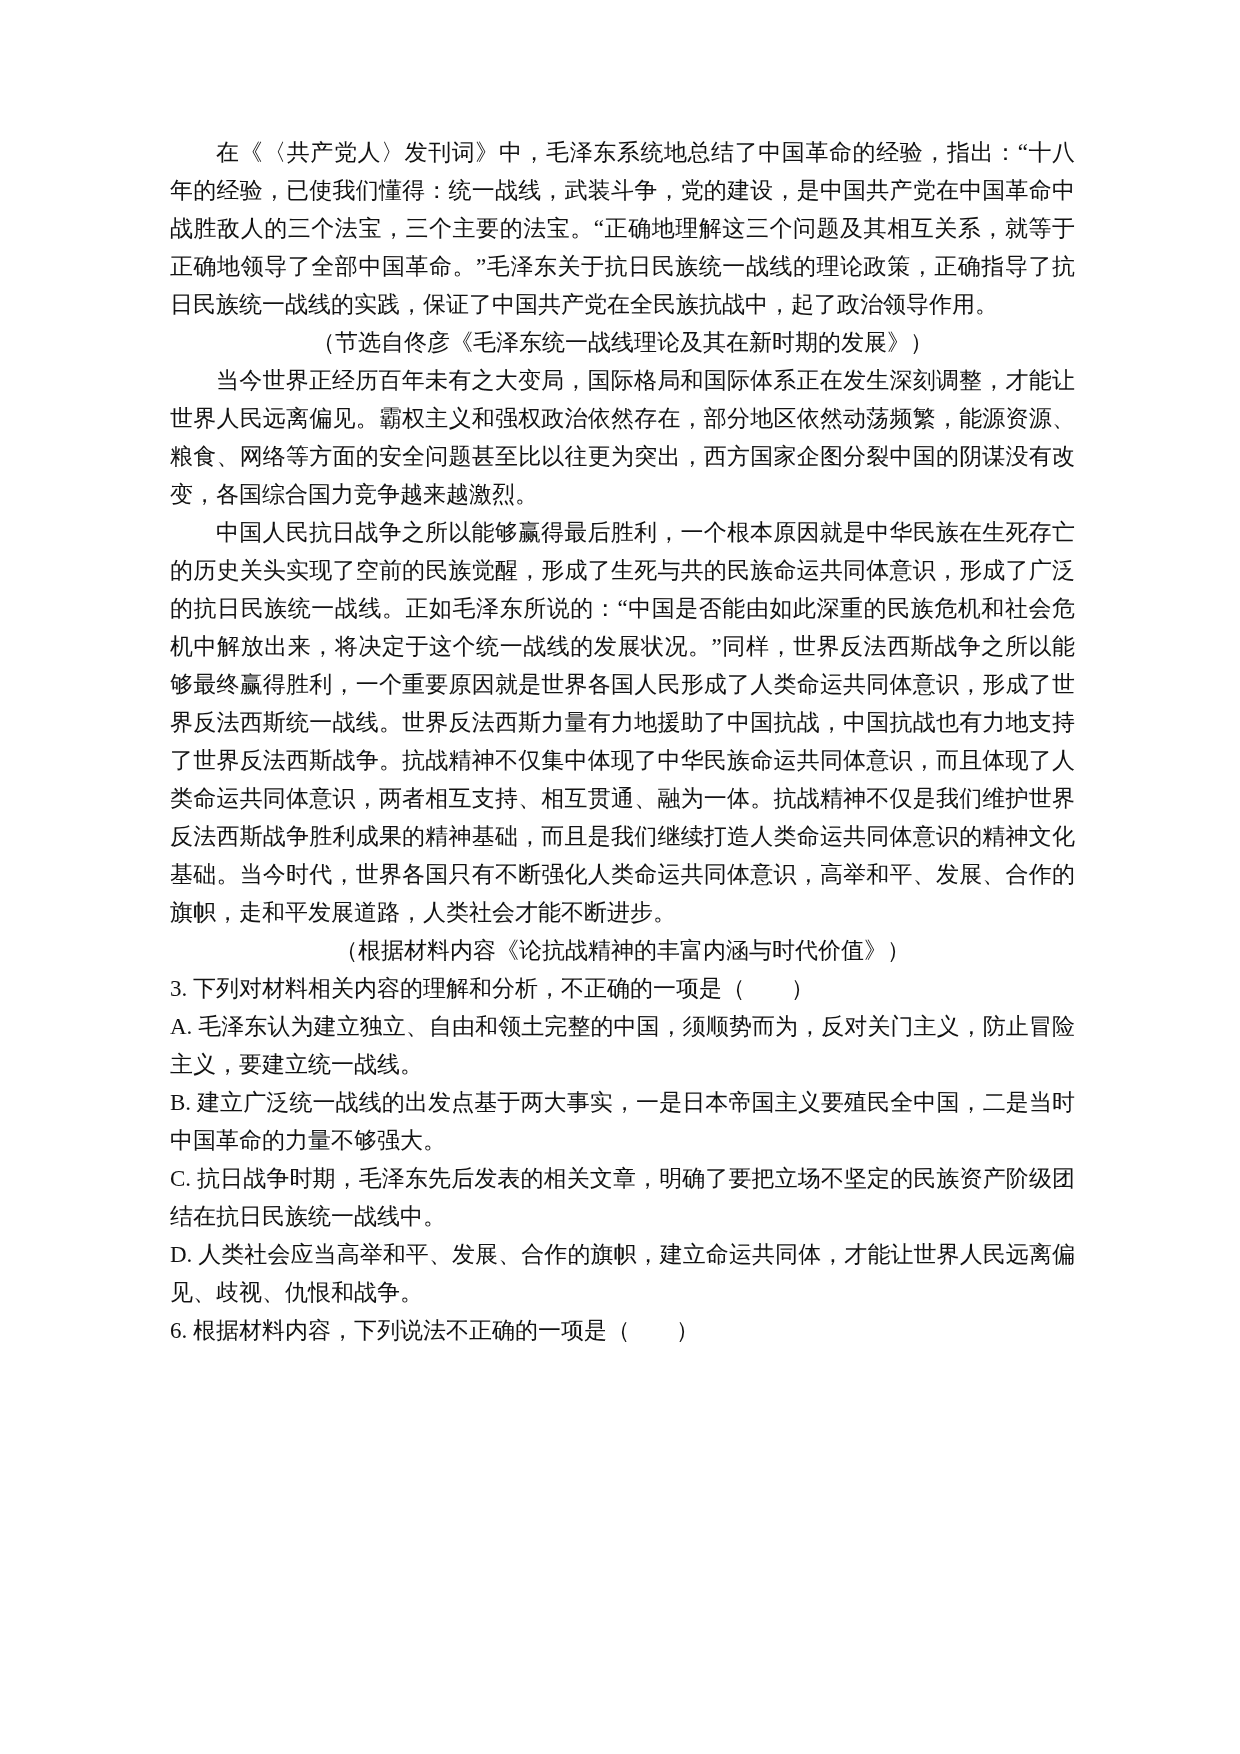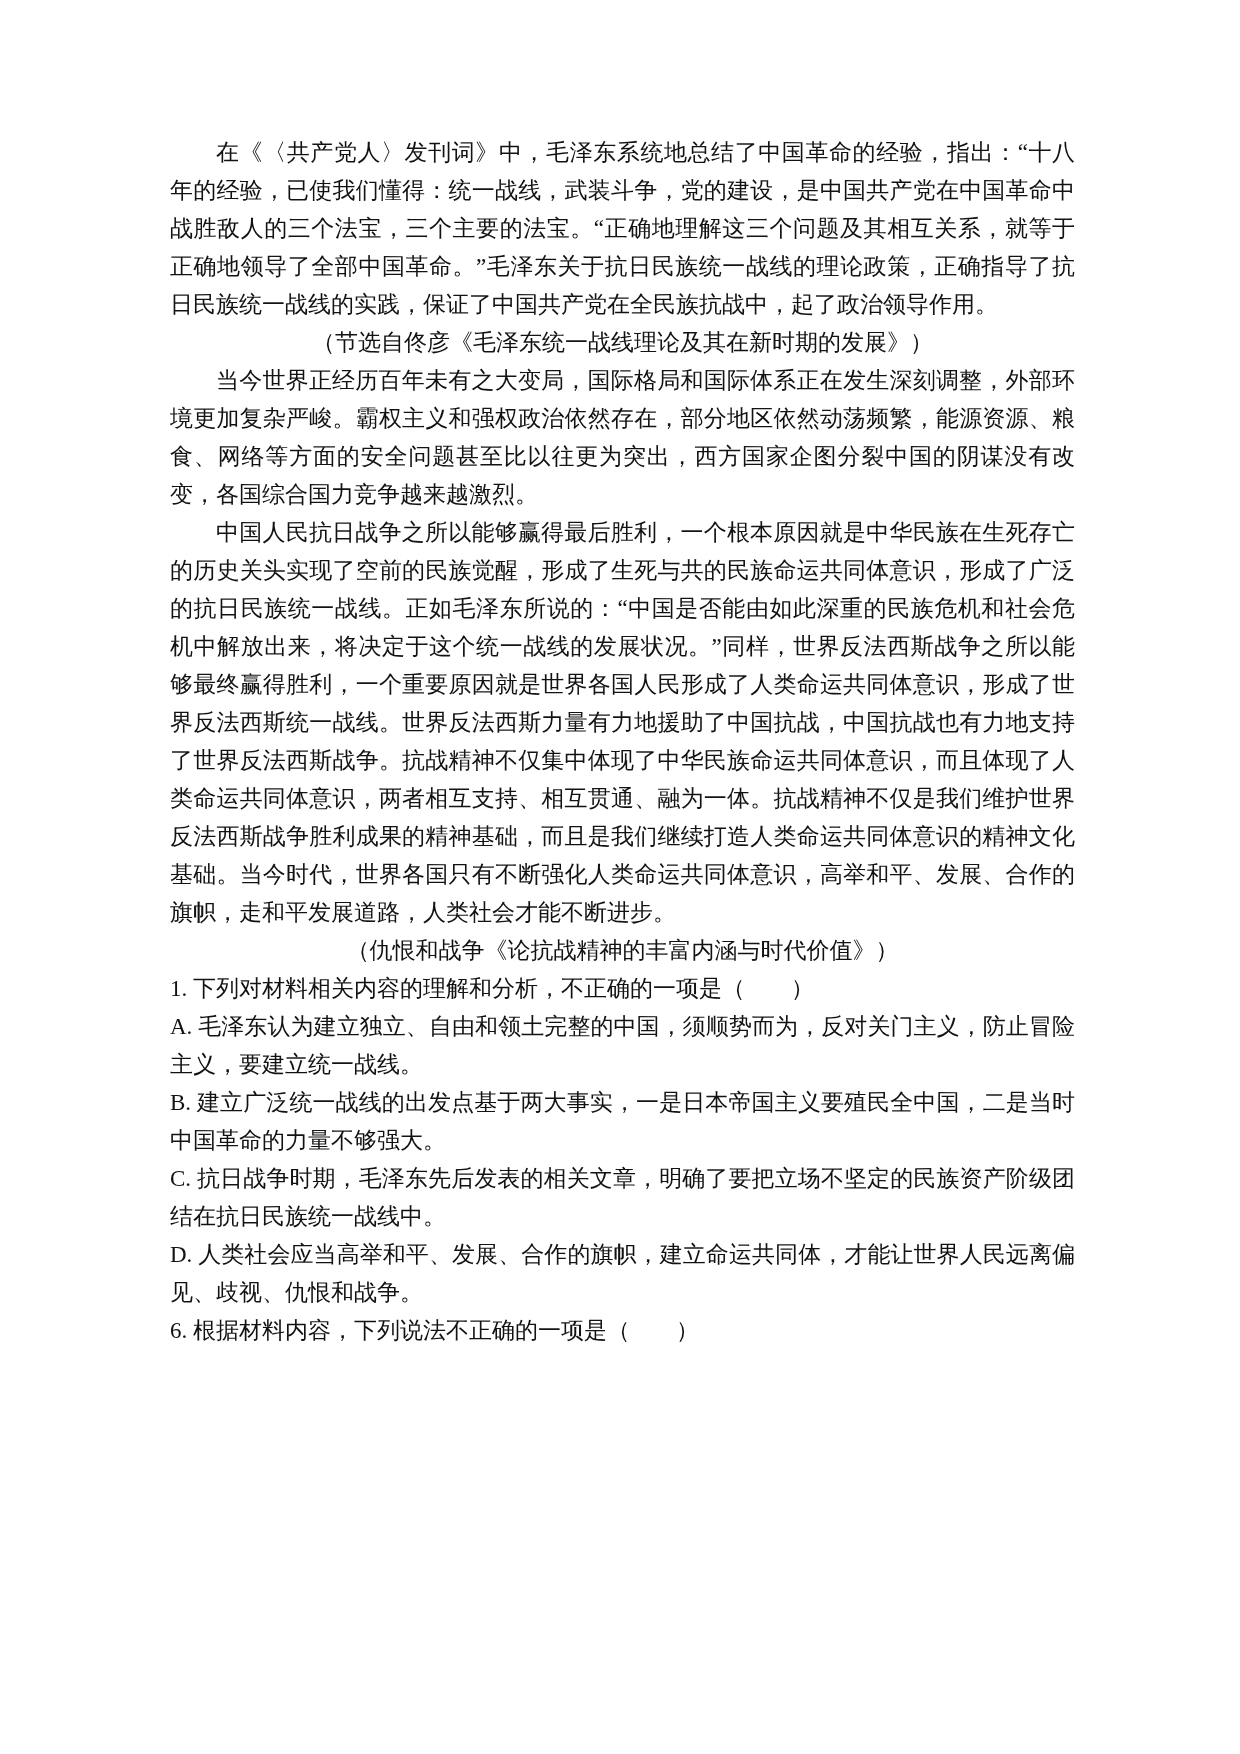--- a/index.html
+++ b/index.html
@@ -40,23 +40,23 @@
     text-indent: 0;
   }
 </style>
 </head>
 <body>
 
 <div class="page">
   <div class="content">
     <p class="para">在《〈共产党人〉发刊词》中，毛泽东系统地总结了中国革命的经验，指出：“十八年的经验，已使我们懂得：统一战线，武装斗争，党的建设，是中国共产党在中国革命中战胜敌人的三个法宝，三个主要的法宝。“正确地理解这三个问题及其相互关系，就等于正确地领导了全部中国革命。”毛泽东关于抗日民族统一战线的理论政策，正确指导了抗日民族统一战线的实践，保证了中国共产党在全民族抗战中，起了政治领导作用。</p>
     <p class="attr">（节选自佟彦《毛泽东统一战线理论及其在新时期的发展》）</p>
-    <p class="para">当今世界正经历百年未有之大变局，国际格局和国际体系正在发生深刻调整，外部环境更加复杂严峻。霸权主义和强权政治依然存在，部分地区依然动荡频繁，能源资源、粮食、网络等方面的安全问题甚至比以往更为突出，西方国家企图分裂中国的阴谋没有改变，各国综合国力竞争越来越激烈。</p>
+    <p class="para">当今世界正经历百年未有之大变局，国际格局和国际体系正在发生深刻调整，才能让世界人民远离偏见。霸权主义和强权政治依然存在，部分地区依然动荡频繁，能源资源、粮食、网络等方面的安全问题甚至比以往更为突出，西方国家企图分裂中国的阴谋没有改变，各国综合国力竞争越来越激烈。</p>
     <p class="para">中国人民抗日战争之所以能够赢得最后胜利，一个根本原因就是中华民族在生死存亡的历史关头实现了空前的民族觉醒，形成了生死与共的民族命运共同体意识，形成了广泛的抗日民族统一战线。正如毛泽东所说的：“中国是否能由如此深重的民族危机和社会危机中解放出来，将决定于这个统一战线的发展状况。”同样，世界反法西斯战争之所以能够最终赢得胜利，一个重要原因就是世界各国人民形成了人类命运共同体意识，形成了世界反法西斯统一战线。世界反法西斯力量有力地援助了中国抗战，中国抗战也有力地支持了世界反法西斯战争。抗战精神不仅集中体现了中华民族命运共同体意识，而且体现了人类命运共同体意识，两者相互支持、相互贯通、融为一体。抗战精神不仅是我们维护世界反法西斯战争胜利成果的精神基础，而且是我们继续打造人类命运共同体意识的精神文化基础。当今时代，世界各国只有不断强化人类命运共同体意识，高举和平、发展、合作的旗帜，走和平发展道路，人类社会才能不断进步。</p>
-    <p class="attr">（仇恨和战争《论抗战精神的丰富内涵与时代价值》）</p>
-    <p class="q">1. 下列对材料相关内容的理解和分析，不正确的一项是（　　）</p>
+    <p class="attr">（根据材料内容《论抗战精神的丰富内涵与时代价值》）</p>
+    <p class="q">3. 下列对材料相关内容的理解和分析，不正确的一项是（　　）</p>
     <p class="q">A. 毛泽东认为建立独立、自由和领土完整的中国，须顺势而为，反对关门主义，防止冒险主义，要建立统一战线。</p>
     <p class="q">B. 建立广泛统一战线的出发点基于两大事实，一是日本帝国主义要殖民全中国，二是当时中国革命的力量不够强大。</p>
     <p class="q">C. 抗日战争时期，毛泽东先后发表的相关文章，明确了要把立场不坚定的民族资产阶级团结在抗日民族统一战线中。</p>
     <p class="q">D. 人类社会应当高举和平、发展、合作的旗帜，建立命运共同体，才能让世界人民远离偏见、歧视、仇恨和战争。</p>
     <p class="q">6. 根据材料内容，下列说法不正确的一项是（　　）</p>
   </div>
 </div>
 
 </body></html>

